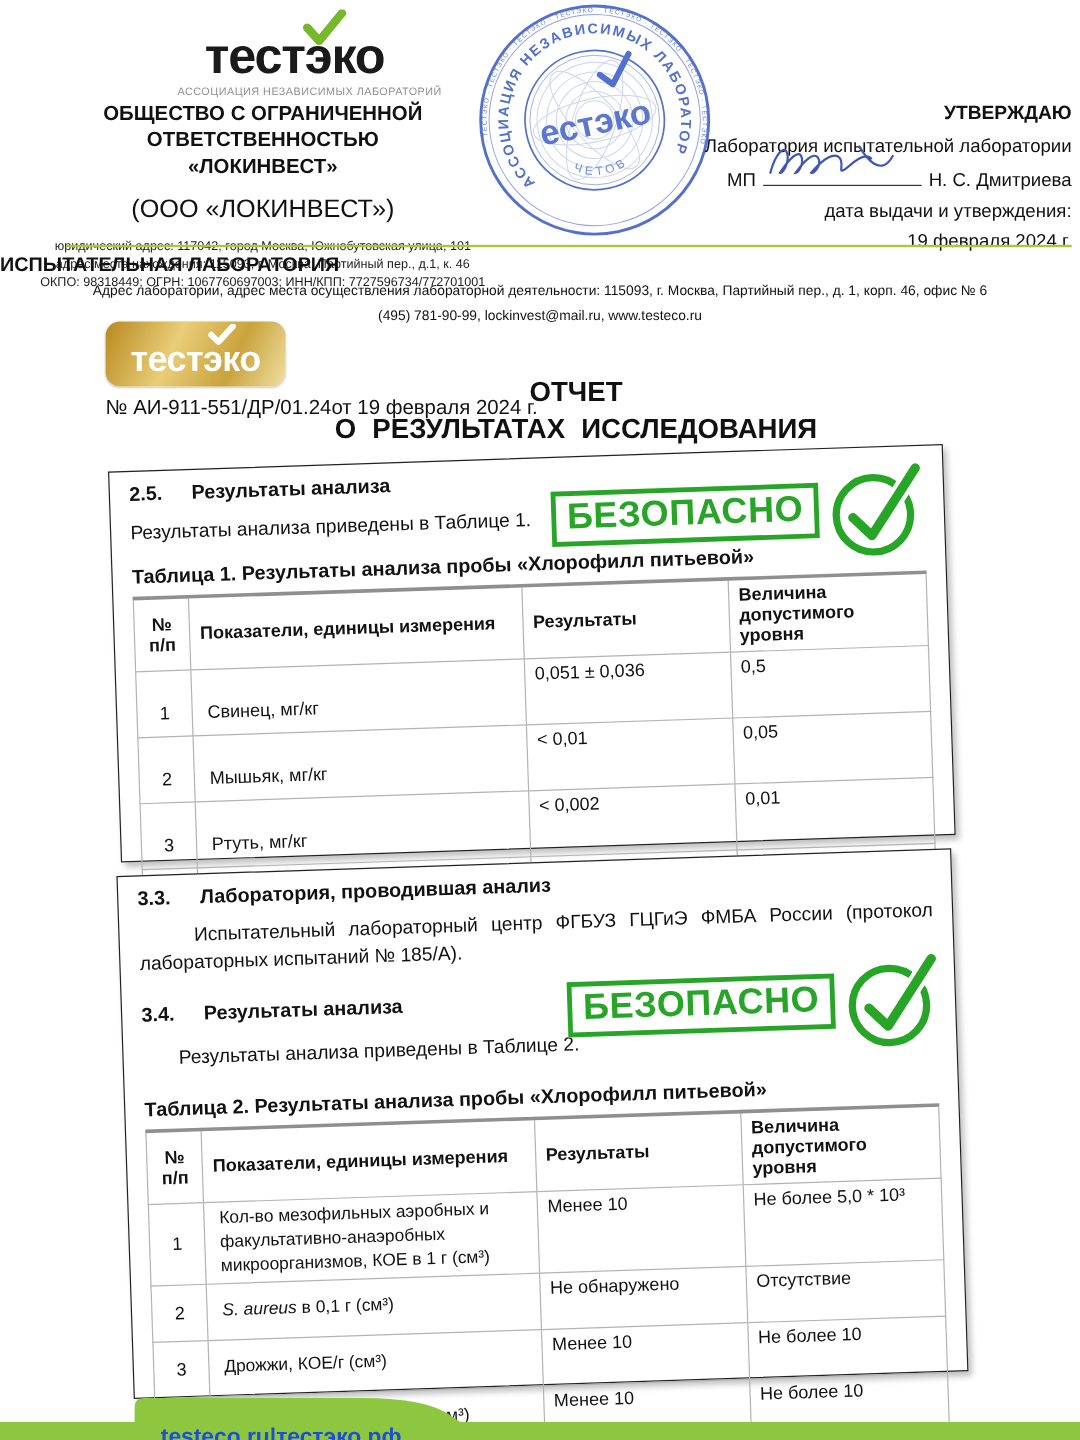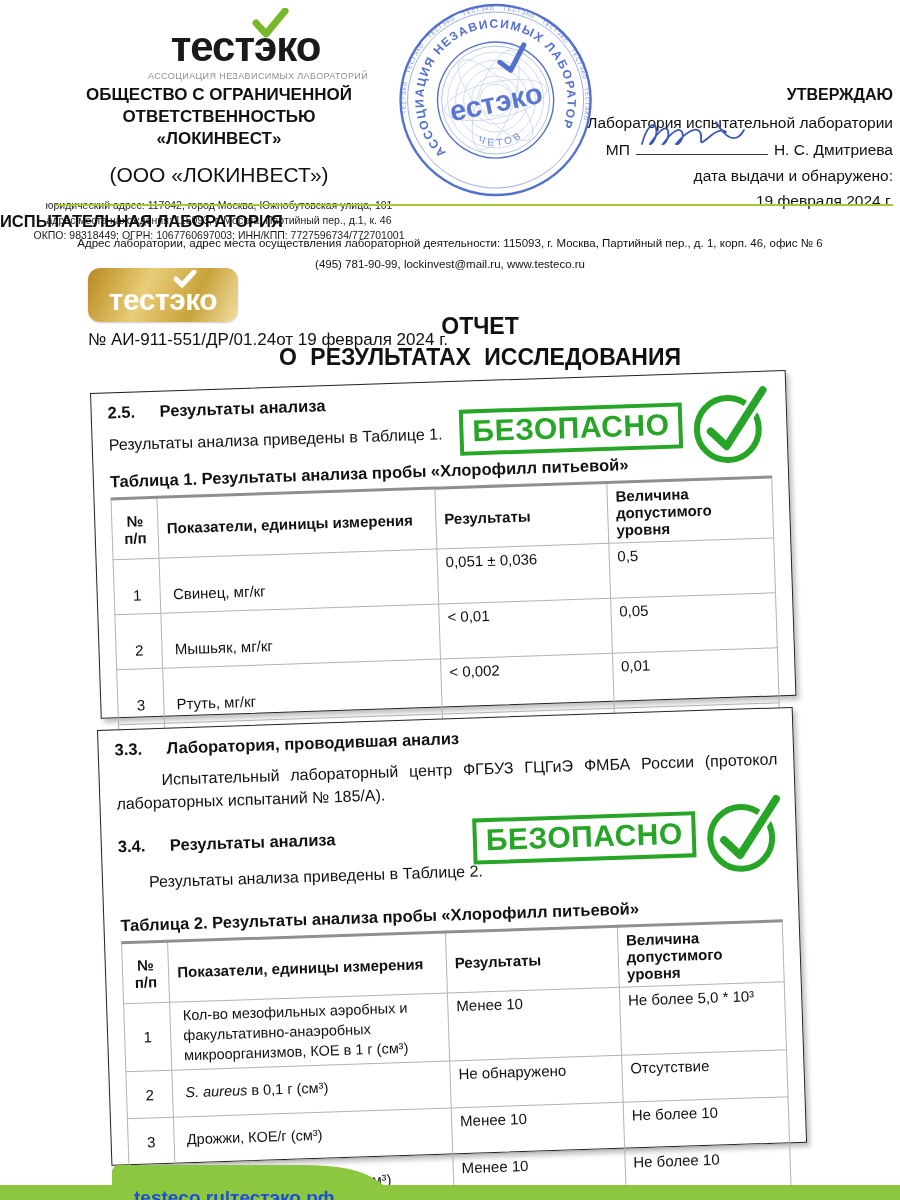--- a/index.html
+++ b/index.html
@@ -163,21 +163,21 @@
 </div>
 
 <div class="abs approval">
   <div class="ttl">УТВЕРЖДАЮ</div>
   <div class="role">Лаборатория испытательной лаборатории</div>
   <div class="mp-row">
     <span>МП</span><span class="uline"><svg width="126" height="36" viewBox="0 0 126 36">
       <path d="M4,26 C8,10 16,2 18,10 C20,18 14,27 12,26 C20,14 28,6 30,13 C32,19 27,26 25,26 C33,15 41,8 44,14 C47,20 40,27 38,26 C48,14 58,8 62,14 C66,20 58,30 70,20 C78,13 84,10 88,14 M78,4 C84,14 96,30 106,12" fill="none" stroke="#3c55b8" stroke-width="1.8" stroke-linecap="round"></path>
     </svg></span><span>Н. С. Дмитриева</span>
   </div>
-  <div class="dlabel">дата выдачи и обнаружено:</div>
+  <div class="dlabel">дата выдачи и утверждения:</div>
   <div>19 февраля 2024 г.</div>
 </div>
 
 <div class="abs green-divider"></div>
 
 <div class="abs lab-title">ИСПЫТАТЕЛЬНАЯ ЛАБОРАТОРИЯ</div>
 <div class="abs lab-address">Адрес лаборатории, адрес места осуществления лабораторной деятельности: 115093, г. Москва, Партийный пер., д. 1, корп. 46, офис № 6</div>
 <div class="abs lab-contacts">(495) 781-90-99, lockinvest@mail.ru, www.testeco.ru</div>
 
 <div class="abs gold-badge">

